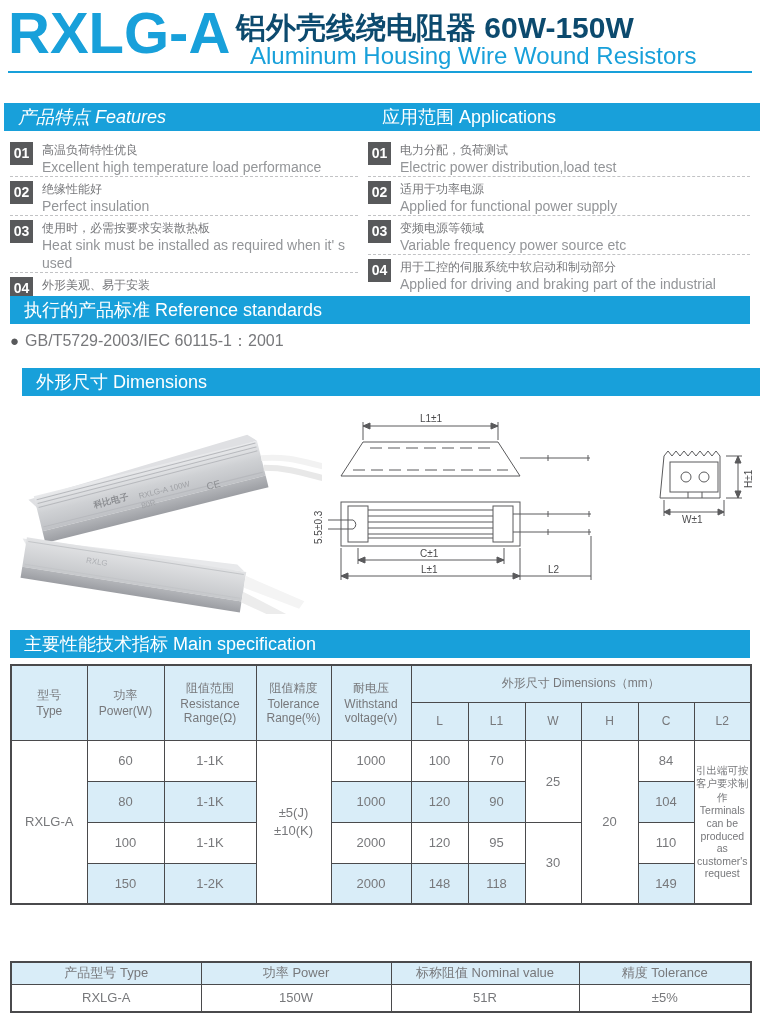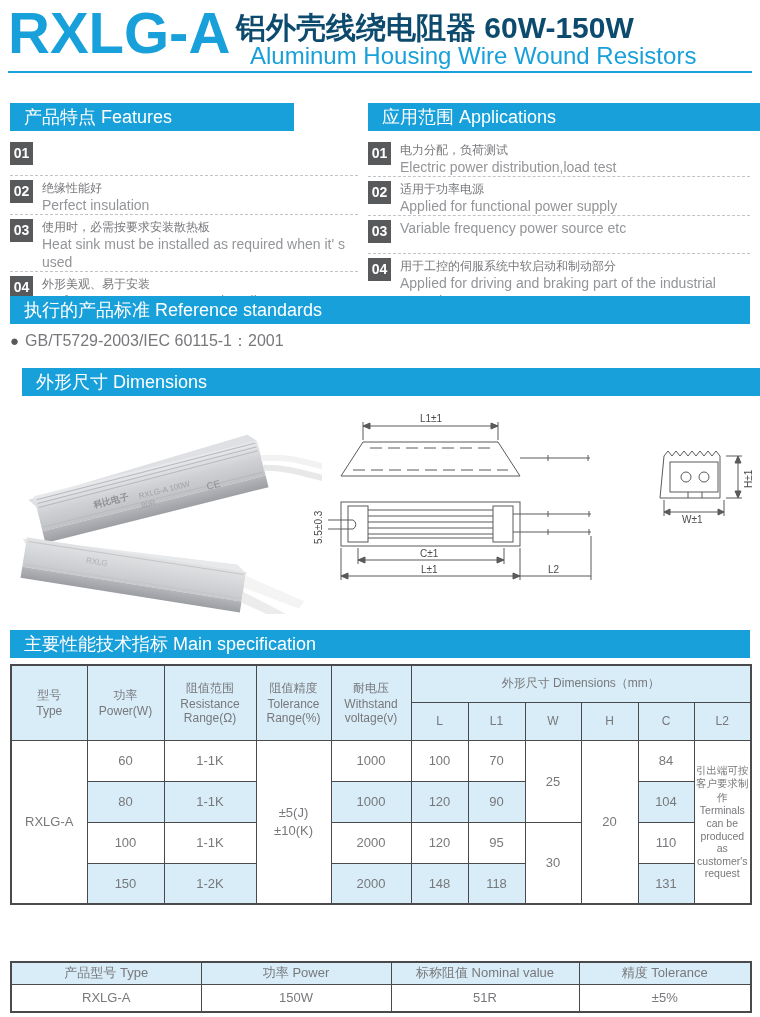--- a/index.html
+++ b/index.html
@@ -9,21 +9,21 @@
   
   .model-title { position:absolute; left:8px; top:4px; font-size:58px; font-weight:bold;
                  color:#18A0DA; letter-spacing:0px; line-height:1.0; }
   .title-zh { position:absolute; left:236px; top:8px; font-size:30px; font-weight:bold; color:#0c4a6e; }
   .title-en { position:absolute; left:250px; top:42px; font-size:24px; color:#18A0DA; }
   .head-rule { position:absolute; left:8px; top:71px; width:744px; height:2px; background:#18A0DA; }
 
   
   .bar { position:absolute; height:28px; background:#18A0DA; color:#fff; font-size:18px;
          line-height:28px; padding-left:14px; white-space:nowrap; overflow:hidden; }
-  .bar-features { left:10px; top:103px; width:284px; }
+  .bar-features { left:4px; top:103px; width:400px;font-style:italic; }
   .bar-applications { left:368px; top:103px; width:404px; }
   .bar-standards { left:10px; top:296px; width:740px; }
   .bar-dimensions { left:22px; top:368px; width:740px; }
   .bar-spec { left:10px; top:630px; width:740px; }
   .bar-order { left:10px; top:964px; width:648px; }
 
   
   .list { position:absolute; top:138px; }
   .list-features { left:10px; width:348px; }
   .list-applications { left:368px; width:382px; }
@@ -71,20 +71,24 @@
   <div class="title-zh">铝外壳线绕电阻器 60W-150W</div>
   <div class="title-en">Aluminum Housing Wire Wound Resistors</div>
   <div class="head-rule"></div>
 
   <div class="bar bar-features">产品特点 Features</div>
   <div class="bar bar-applications">应用范围 Applications</div>
 
   <div class="list list-features">
     <div class="item dashed">
       <div class="badge">01</div>
+      <div class="item-text">
+        <div class="item-zh">高温负荷特性优良</div>
+        <div class="item-en">Excellent high temperature load performance</div>
+      </div>
     </div>
     <div class="item dashed">
       <div class="badge">02</div>
       <div class="item-text">
         <div class="item-zh">绝缘性能好</div>
         <div class="item-en">Perfect  insulation</div>
       </div>
     </div>
     <div class="item dashed">
       <div class="badge">03</div>
@@ -113,20 +117,21 @@
     <div class="item dashed">
       <div class="badge">02</div>
       <div class="item-text">
         <div class="item-zh">适用于功率电源</div>
         <div class="item-en">Applied  for functional power supply</div>
       </div>
     </div>
     <div class="item dashed">
       <div class="badge">03</div>
       <div class="item-text">
+        <div class="item-zh">变频电源等领域</div>
         <div class="item-en">Variable frequency power source etc</div>
       </div>
     </div>
     <div class="item">
       <div class="badge">04</div>
       <div class="item-text">
         <div class="item-zh">用于工控的伺服系统中软启动和制动部分</div>
         <div class="item-en">Applied for driving and braking part of the industrial control system</div>
       </div>
     </div>
@@ -354,21 +359,21 @@
       <td>95</td>
       <td rowspan="2">30</td>
       <td>110</td>
     </tr>
     <tr style="height:41px;padding-left:36px;">
       <td class="alt">150</td>
       <td class="alt">1-2K</td>
       <td class="alt">2000</td>
       <td class="alt">148</td>
       <td class="alt">118</td>
-      <td class="alt">131</td>
+      <td class="alt">149</td>
     </tr>
   </tbody>
     </table>
 
   <div class="bar bar-order">订货示例  How to order</div>
 
   <table class="order-table">
     <colgroup>
       <col style="width:190px">
         <col style="width:190px">

